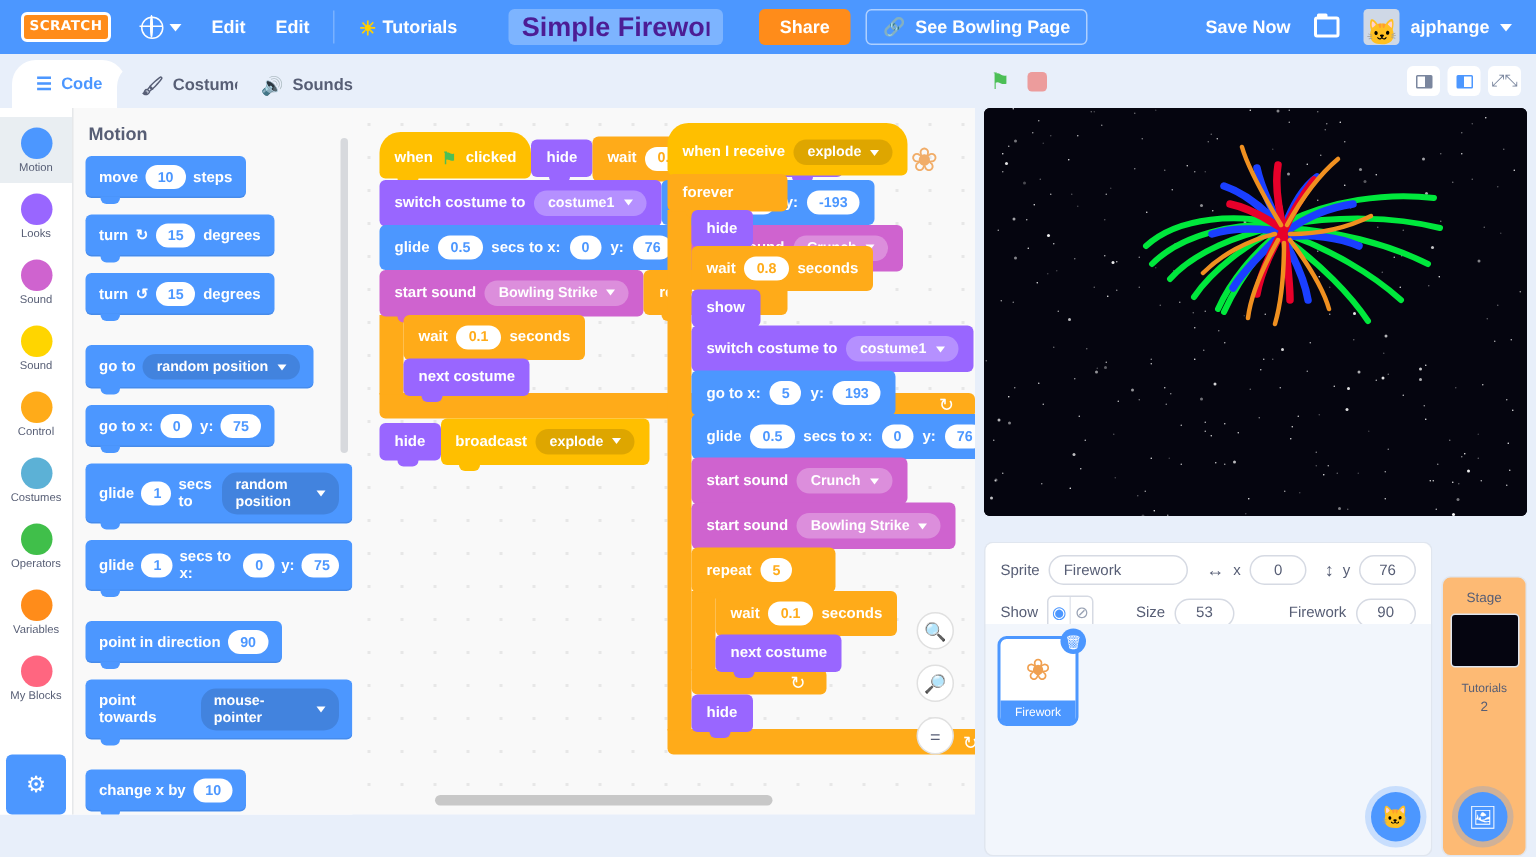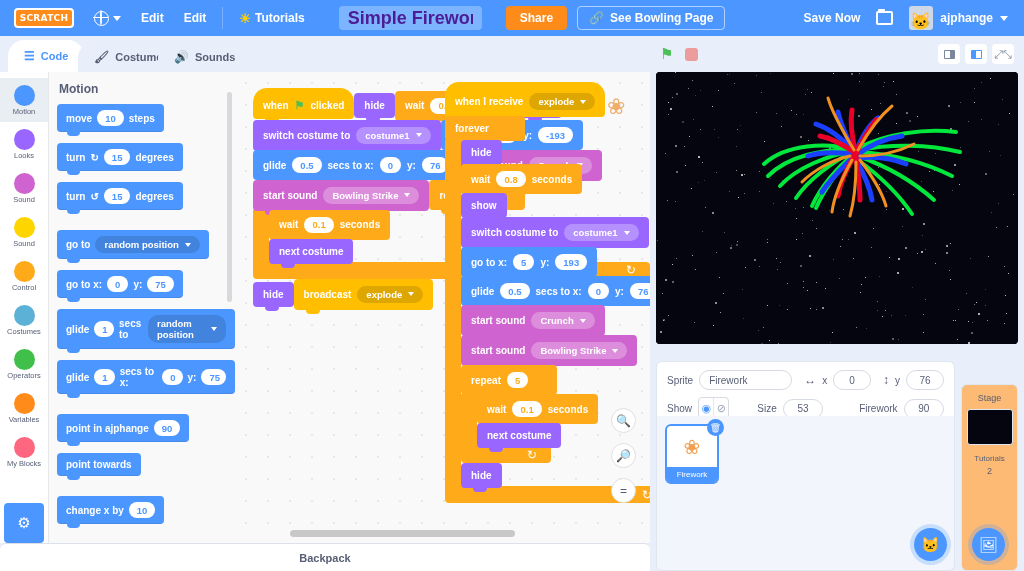--- a/index.html
+++ b/index.html
@@ -396,25 +396,29 @@
             <div><div class="pblock">
                 <span>glide</span>
                 <span class="oval-w ov-motion">1</span>
                 <span>secs to x:</span>
                 <span class="oval-w ov-motion">0</span>
                 <span>y:</span>
                 <span class="oval-w ov-motion">75</span>
               </div></div>
             <div class="pgap"></div>
             <div><div class="pblock">
-                <span>point in ajphange</span>
+                <span>point in direction</span>
                 <span class="oval-w ov-motion">90</span>
               </div></div>
             <div><div class="pblock">
                 <span>point towards</span>
+                <span class="drop-w">
+                  <span>mouse-pointer</span>
+                  <span class="dcaret"></span>
+                </span>
               </div></div>
             <div class="pgap"></div>
             <div><div class="pblock">
                 <span>change x by</span>
                 <span class="oval-w ov-motion">10</span>
               </div></div>
           </div>
       </div>
       <div class="palScroll"></div>
     </div>
@@ -577,23 +581,20 @@
         </div></div>
     <div class="sprite-deco" style="left:372px; top:22px;">❀</div>
     <div class="zctrls">
       <div class="zbtn">🔍</div>
       <div class="zbtn">🔎</div>
       <div class="zbtn">=</div>
     </div>
     <div class="hscroll"></div>
   </div>
 
-  <div class="backpack">
-    <span>Backpack</span>
-  </div>
 
   <div class="stageCol">
     <div class="stageBar">
       <span class="greenflag">⚑</span>
       <span class="stopbtn"></span>
       <span class="sizebtns">
         <span class="szbtn">
             <span class="sq1"></span>
           </span>
         <span class="szbtn active">

